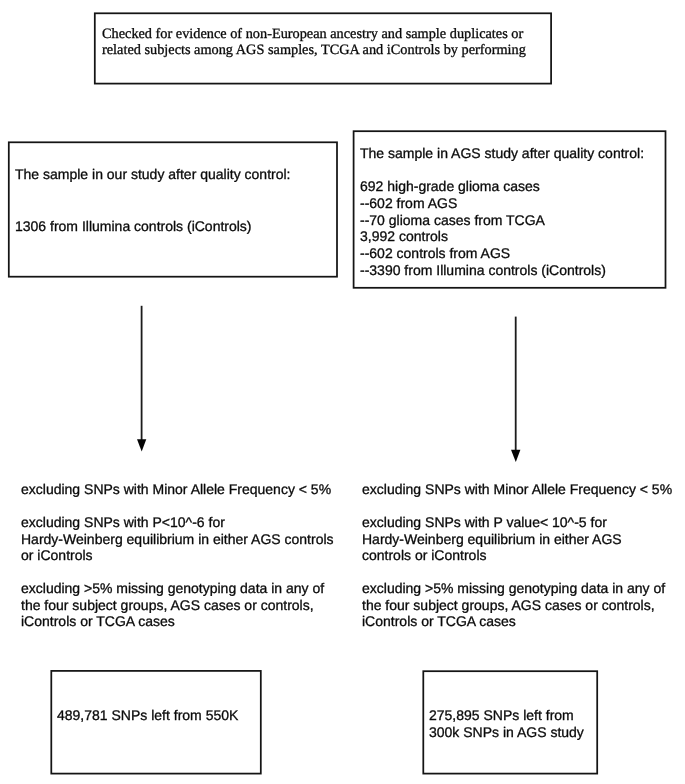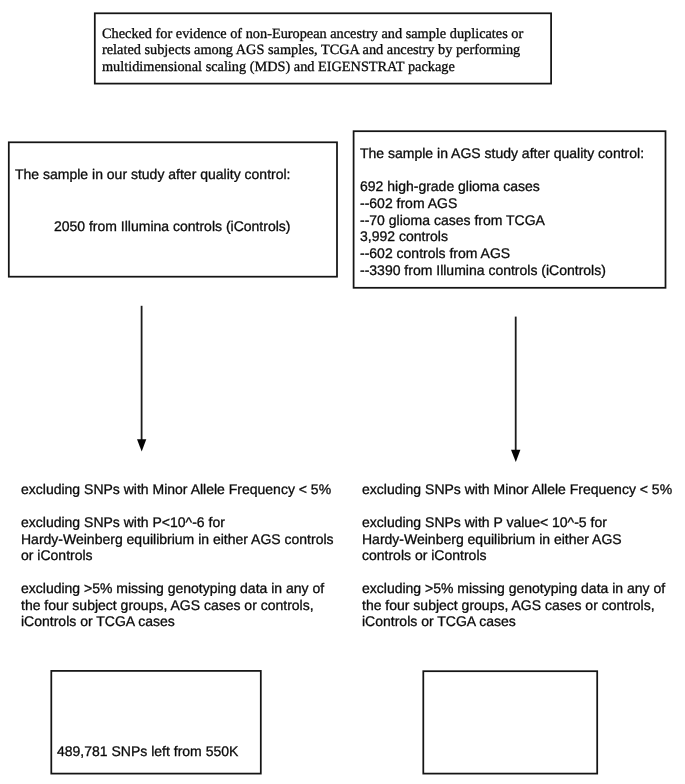--- a/index.html
+++ b/index.html
@@ -22,31 +22,32 @@
 <div id="flowchart">
 
   <svg class="boxes" viewBox="0 0 685 784">
     <rect class="box" x="94.8" y="13.3" width="456.3" height="70.3"></rect>
     <rect class="box" x="8.8" y="142.3" width="328.2" height="134.4"></rect>
     <rect class="box" x="353.6" y="131.2" width="311.9" height="156.6"></rect>
     <rect class="box" x="51.3" y="670.9" width="209.5" height="102.7"></rect>
     <rect class="box" x="423.3" y="671.2" width="173.9" height="102.4"></rect>
   </svg>
 
-  <div class="txt serif" style="left:102px;top:26px;"><div class="line">Checked for evidence of non-European ancestry and sample duplicates or</div><div class="line">related subjects among AGS samples, TCGA and ancestry by performing</div><div class="line">multidimensional scaling (MDS) and EIGENSTRAT package</div></div>
-  <div class="txt sans" style="left:15px;top:165.9px;line-height:17.25px;text-align:right;"><div class="line">The sample in our study after quality control:</div><div class="blank">&nbsp;</div><div class="blank">&nbsp;</div><div class="line">2050 from Illumina controls (iControls)</div></div>
+  <div class="txt serif" style="left:102px;top:26px;"><div class="line">Checked for evidence of non-European ancestry and sample duplicates or</div><div class="line">related subjects among AGS samples, TCGA and iControls by performing</div></div>
+  <div class="txt sans" style="left:15px;top:165.9px;line-height:17.25px;"><div class="line">The sample in our study after quality control:</div><div class="blank">&nbsp;</div><div class="blank">&nbsp;</div><div class="line">1306 from Illumina controls (iControls)</div></div>
   <div class="txt sans" style="left:360px;top:144.8px;line-height:16.65px;"><div class="line">The sample in AGS study after quality control:</div><div class="blank">&nbsp;</div><div class="line">692 high-grade glioma cases</div><div class="line">--602 from AGS</div><div class="line">--70 glioma cases from TCGA</div><div class="line">3,992 controls</div><div class="line">--602 controls from AGS</div><div class="line">--3390 from Illumina controls (iControls)</div></div>
 
   <svg class="arrow" viewBox="0 0 685 784">
     <line x1="141.6" y1="305.8" x2="141.6" y2="441" stroke="#1c1c1c" stroke-width="1.8"></line>
     <polygon points="137.0,439.2 146.3,439.2 141.7,451.4" fill="#050505"></polygon>
   </svg>
 
   <svg class="arrow" viewBox="0 0 685 784">
     <line x1="515.7" y1="316.6" x2="515.7" y2="451" stroke="#1c1c1c" stroke-width="1.8"></line>
     <polygon points="511.0,449.8 520.4,449.8 515.8,461.9" fill="#050505"></polygon>
   </svg>
 
   <div class="txt sans" style="left:21px;top:481px;line-height:16.5px;"><div class="line">excluding SNPs with Minor Allele Frequency &lt; 5%</div><div class="blank">&nbsp;</div><div class="line">excluding SNPs with P&lt;10^-6 for</div><div class="line">Hardy-Weinberg equilibrium in either AGS controls</div><div class="line">or iControls</div><div class="blank">&nbsp;</div><div class="line">excluding &gt;5% missing genotyping data in any of</div><div class="line">the four subject groups, AGS cases or controls,</div><div class="line">iControls or TCGA cases</div></div>
   <div class="txt sans" style="left:362px;top:481px;line-height:16.5px;"><div class="line">excluding SNPs with Minor Allele Frequency &lt; 5%</div><div class="blank">&nbsp;</div><div class="line">excluding SNPs with P value&lt; 10^-5 for</div><div class="line">Hardy-Weinberg equilibrium in either AGS</div><div class="line">controls or iControls</div><div class="blank">&nbsp;</div><div class="line">excluding &gt;5% missing genotyping data in any of</div><div class="line">the four subject groups, AGS cases or controls,</div><div class="line">iControls or TCGA cases</div></div>
-  <div class="txt sans" style="left:57px;top:707.4px;line-height:17px;margin-top:36px;"><div class="line">489,781 SNPs left from 550K</div></div>
+  <div class="txt sans" style="left:57px;top:707.4px;line-height:17px;"><div class="line">489,781 SNPs left from 550K</div></div>
+  <div class="txt sans" style="left:429px;top:707.4px;line-height:17px;"><div class="line">275,895 SNPs left from</div><div class="line">300k SNPs in AGS study</div></div>
 
 </div>
 
 </body></html>

